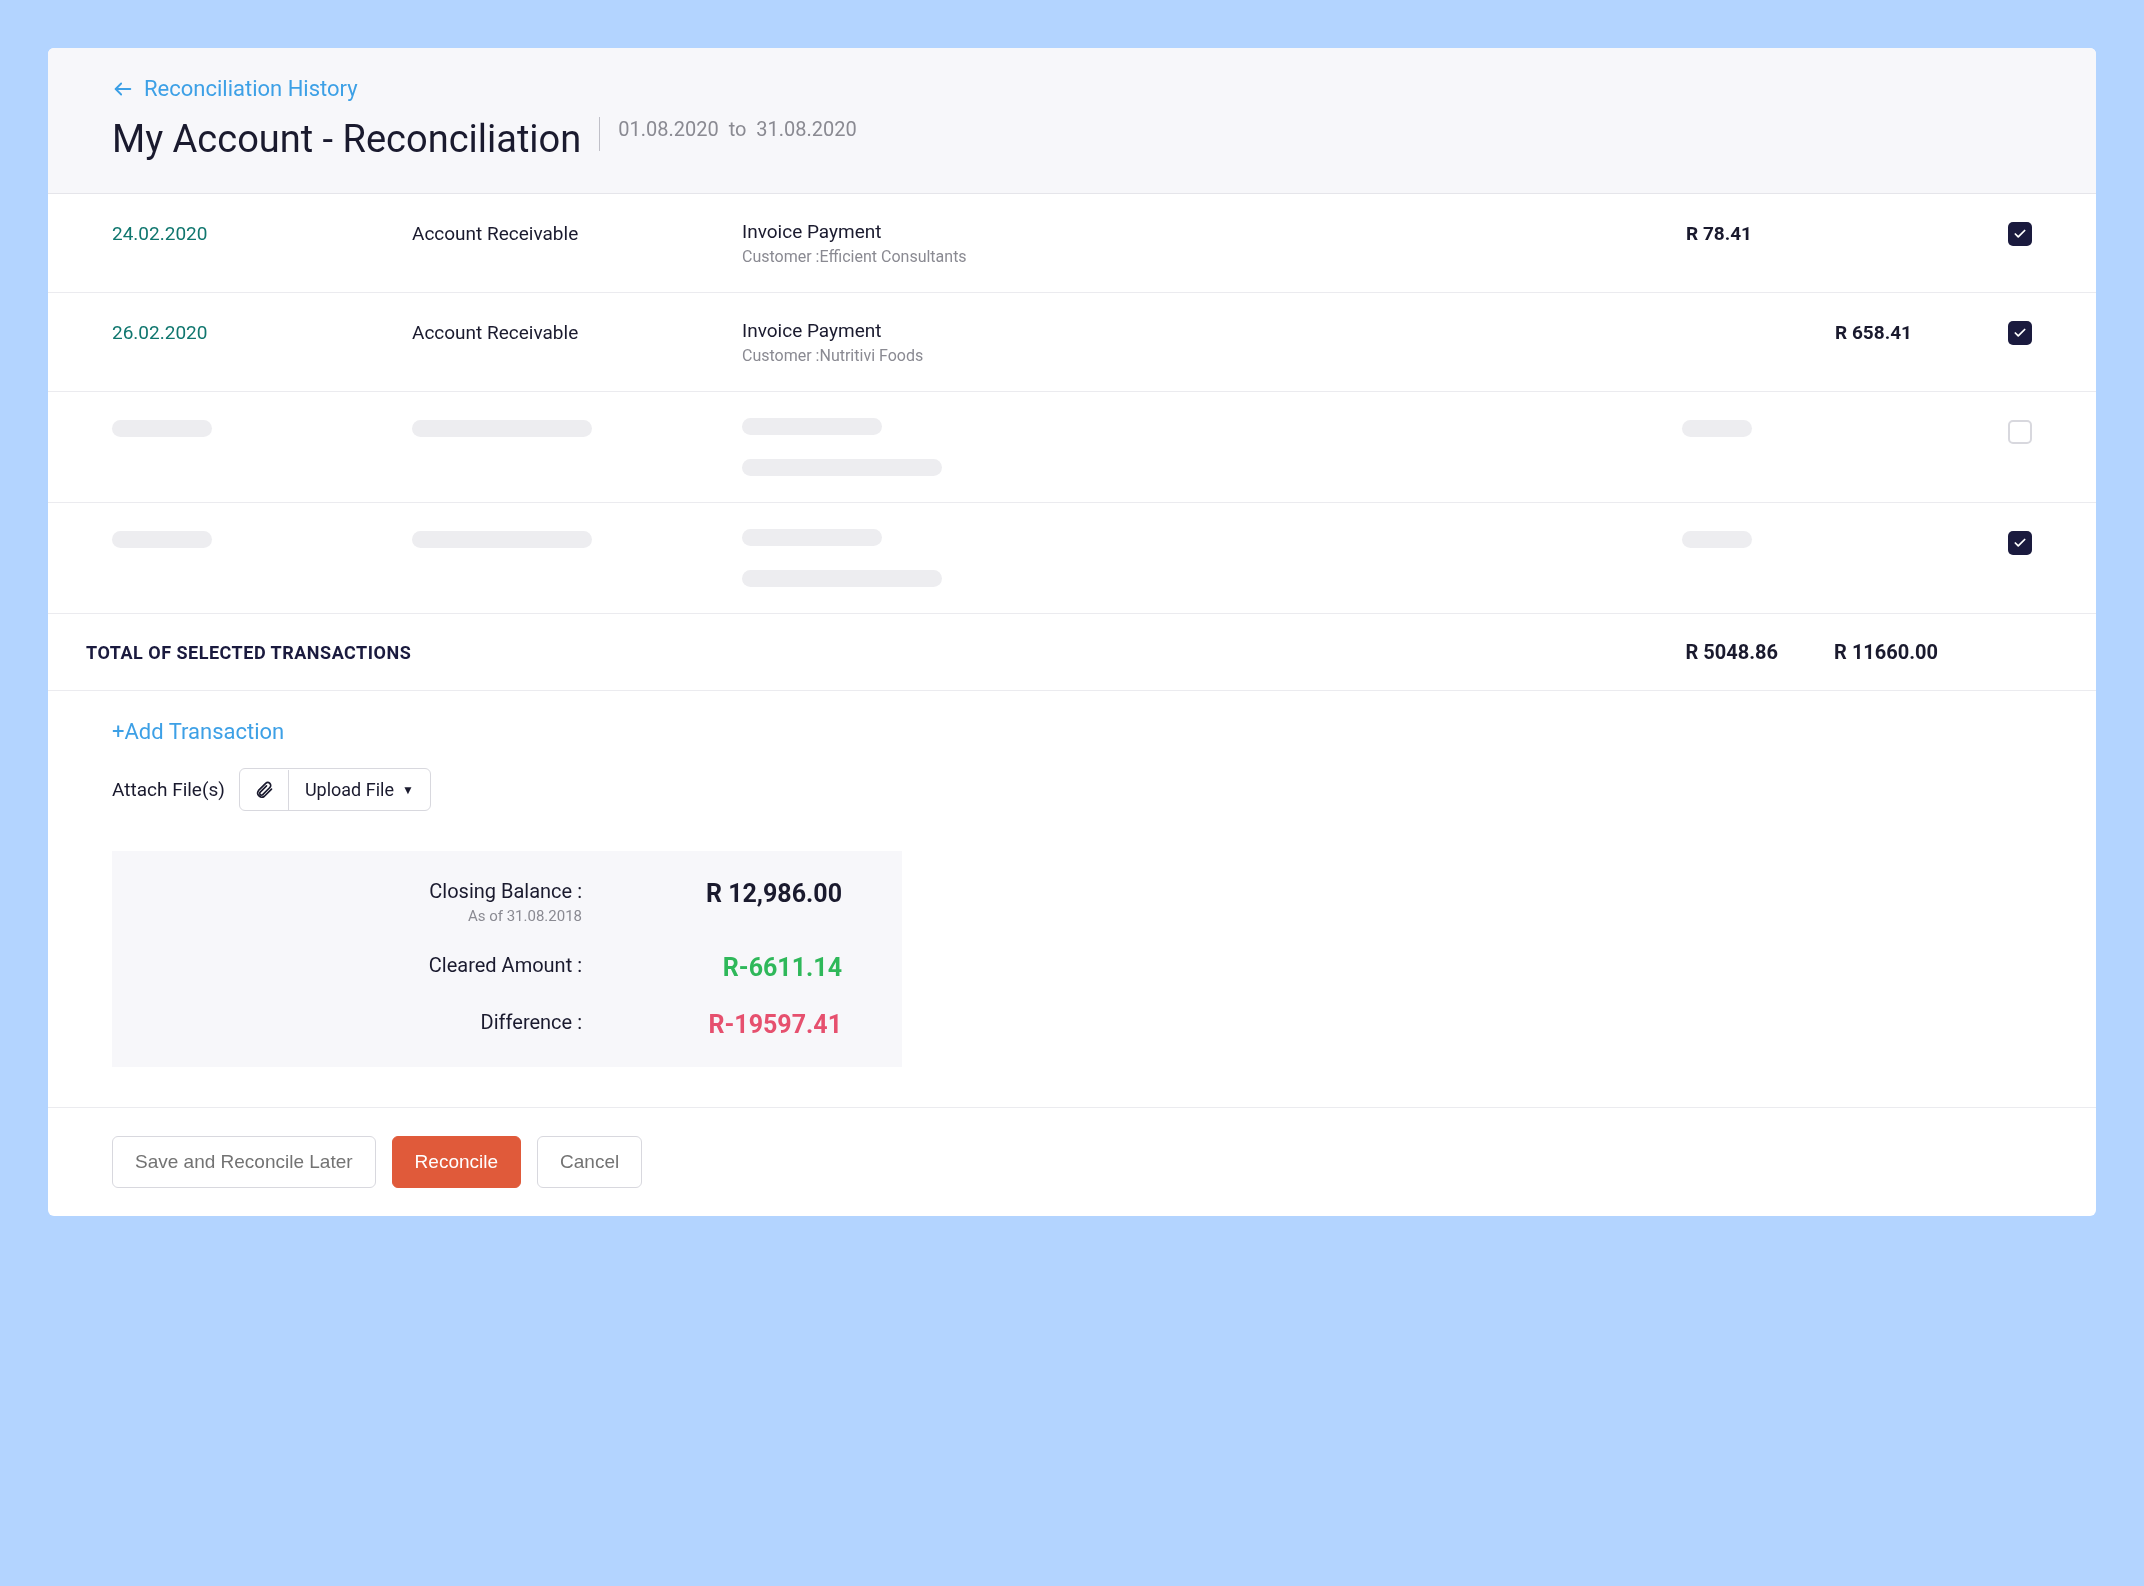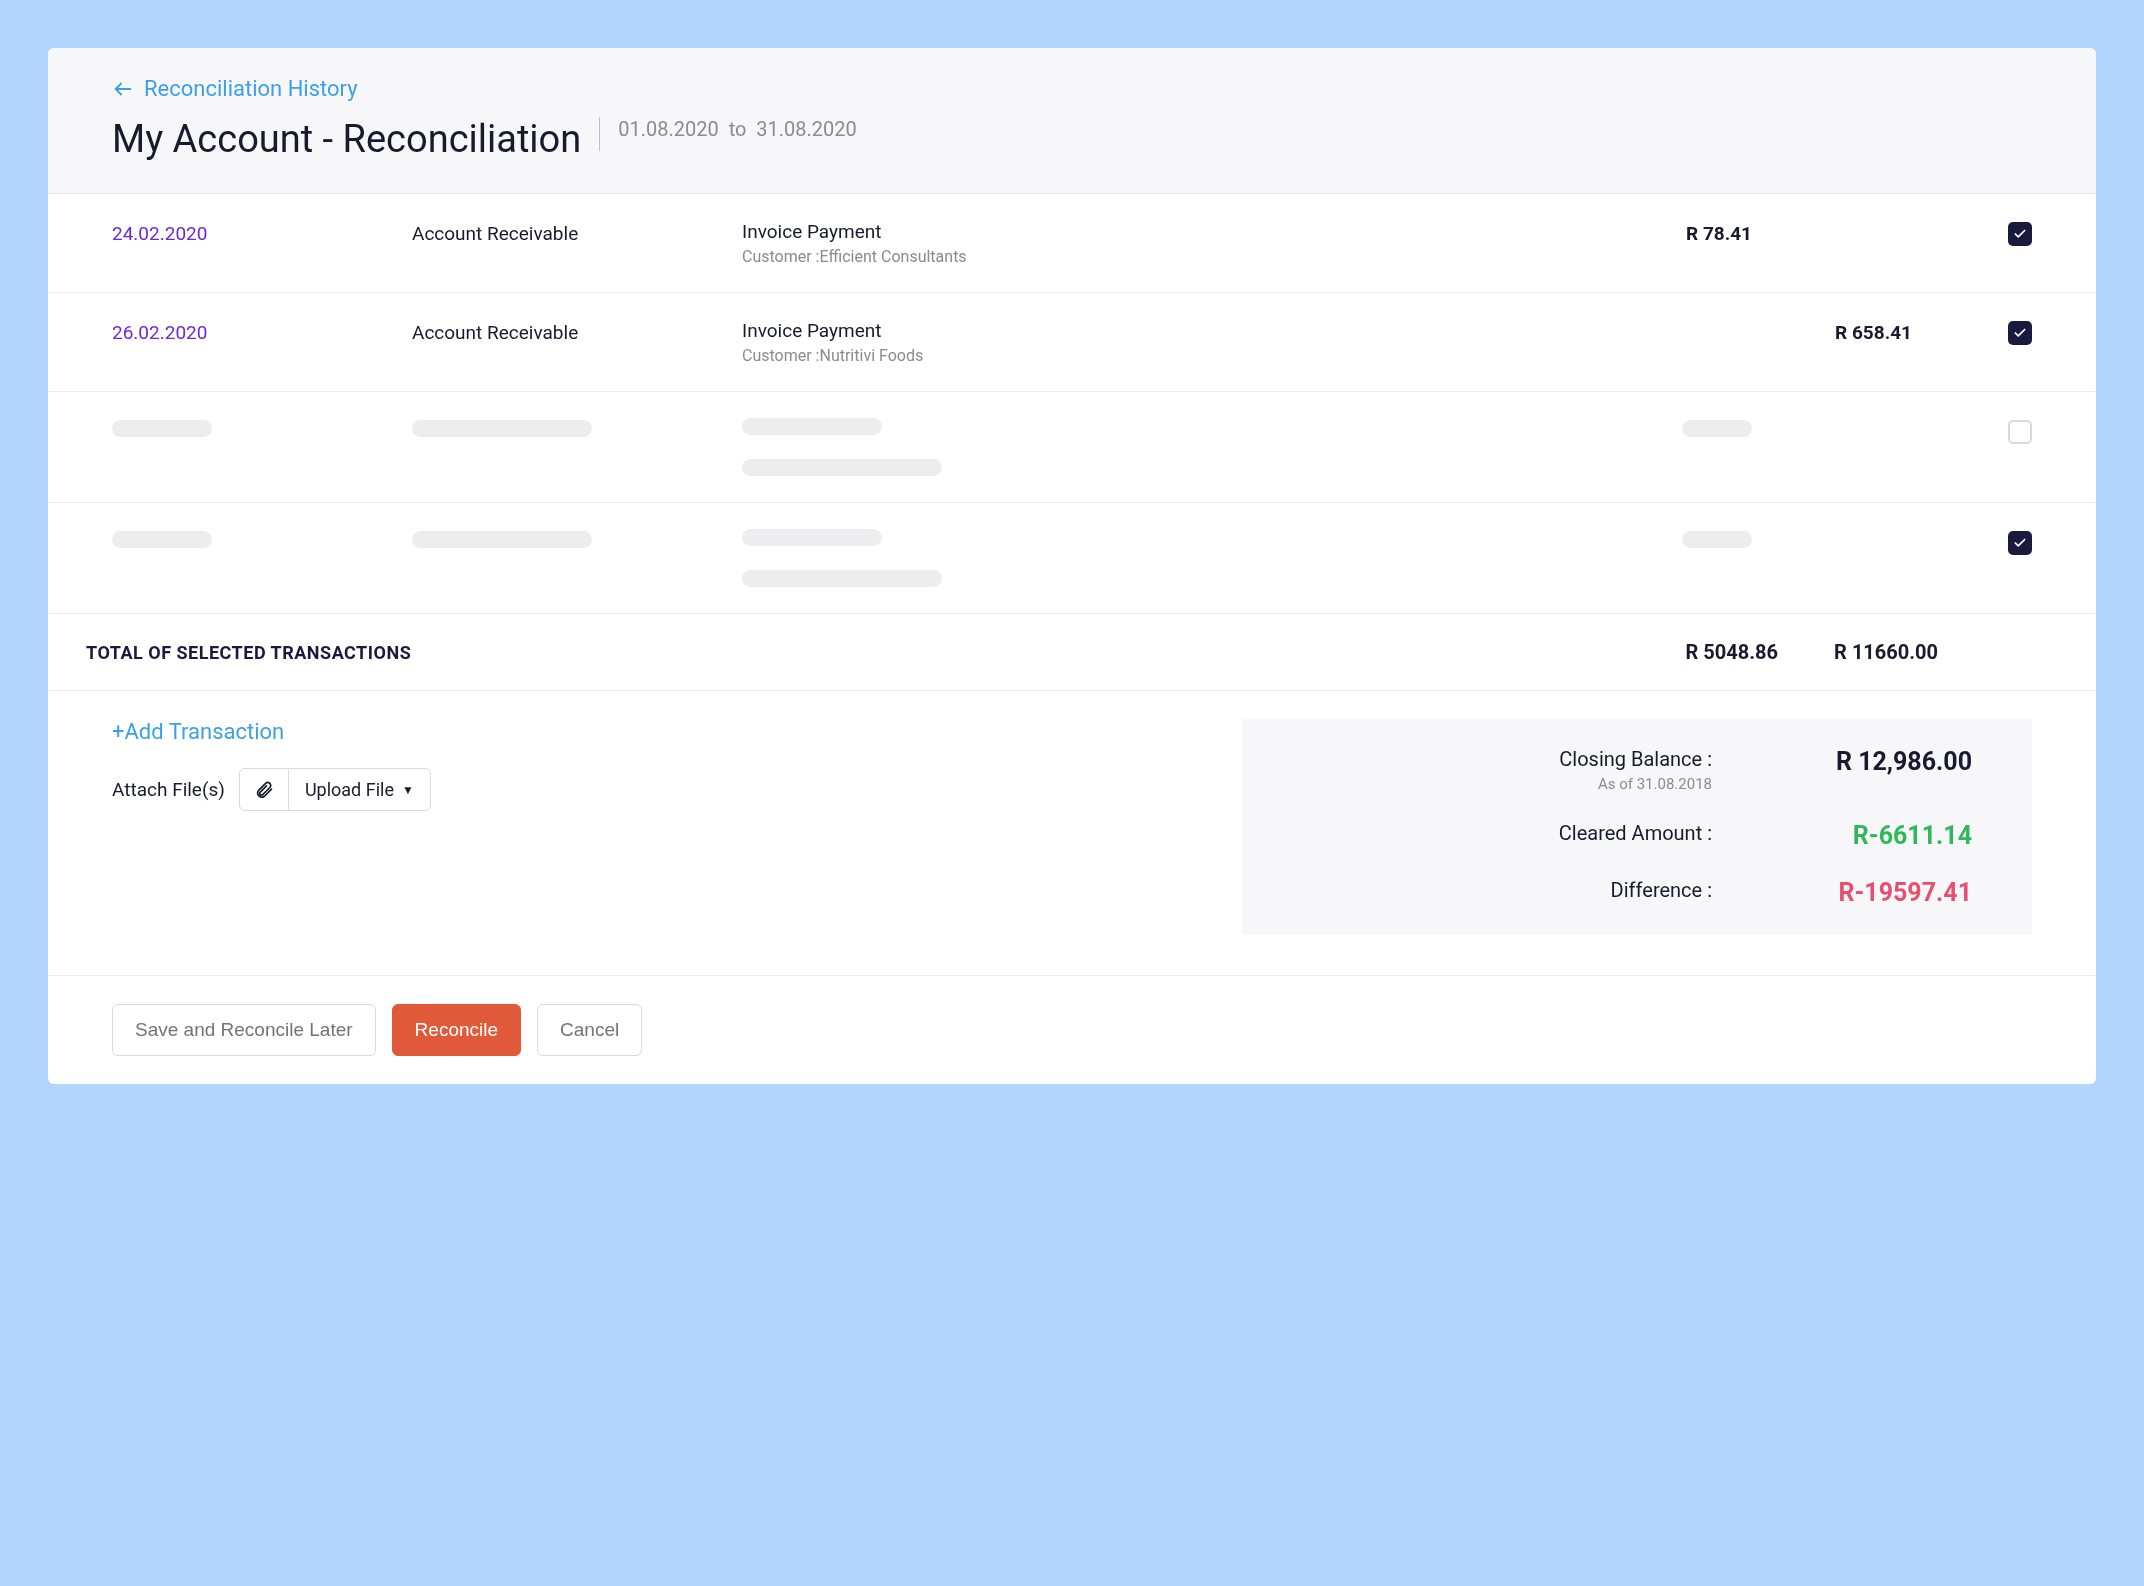--- a/index.html
+++ b/index.html
@@ -57,21 +57,21 @@
     }
     .row {
       display: flex;
       padding: 26px 64px 26px 64px;
       border-bottom: 1px solid #ebebef;
       align-items: flex-start;
     }
     .col-date {
       width: 300px;
       font-size: 19px;
-      color: #6d28d9;
+      color: #0f766e;
       padding-top: 2px;
     }
     .col-account {
       width: 330px;
       font-size: 19px;
       color: #1a1a2e;
       padding-top: 2px;
     }
     .col-desc {
       flex: 1;
@@ -164,21 +164,22 @@
       font-weight: 700;
       color: #1a1a2e;
     }
     .totals-spacer {
       width: 120px;
     }
     .bottom-section {
       display: flex;
       padding: 28px 64px 40px 64px;
       border-bottom: 1px solid #ebebef;
-      gap: 63px;
+      gap: 40px;
+      flex-direction: column;
     }
     .bottom-left {
       flex: 1;
     }
     .add-transaction {
       color: #3da0e6;
       font-size: 22px;
       cursor: pointer;
       margin-bottom: 24px;
     }

